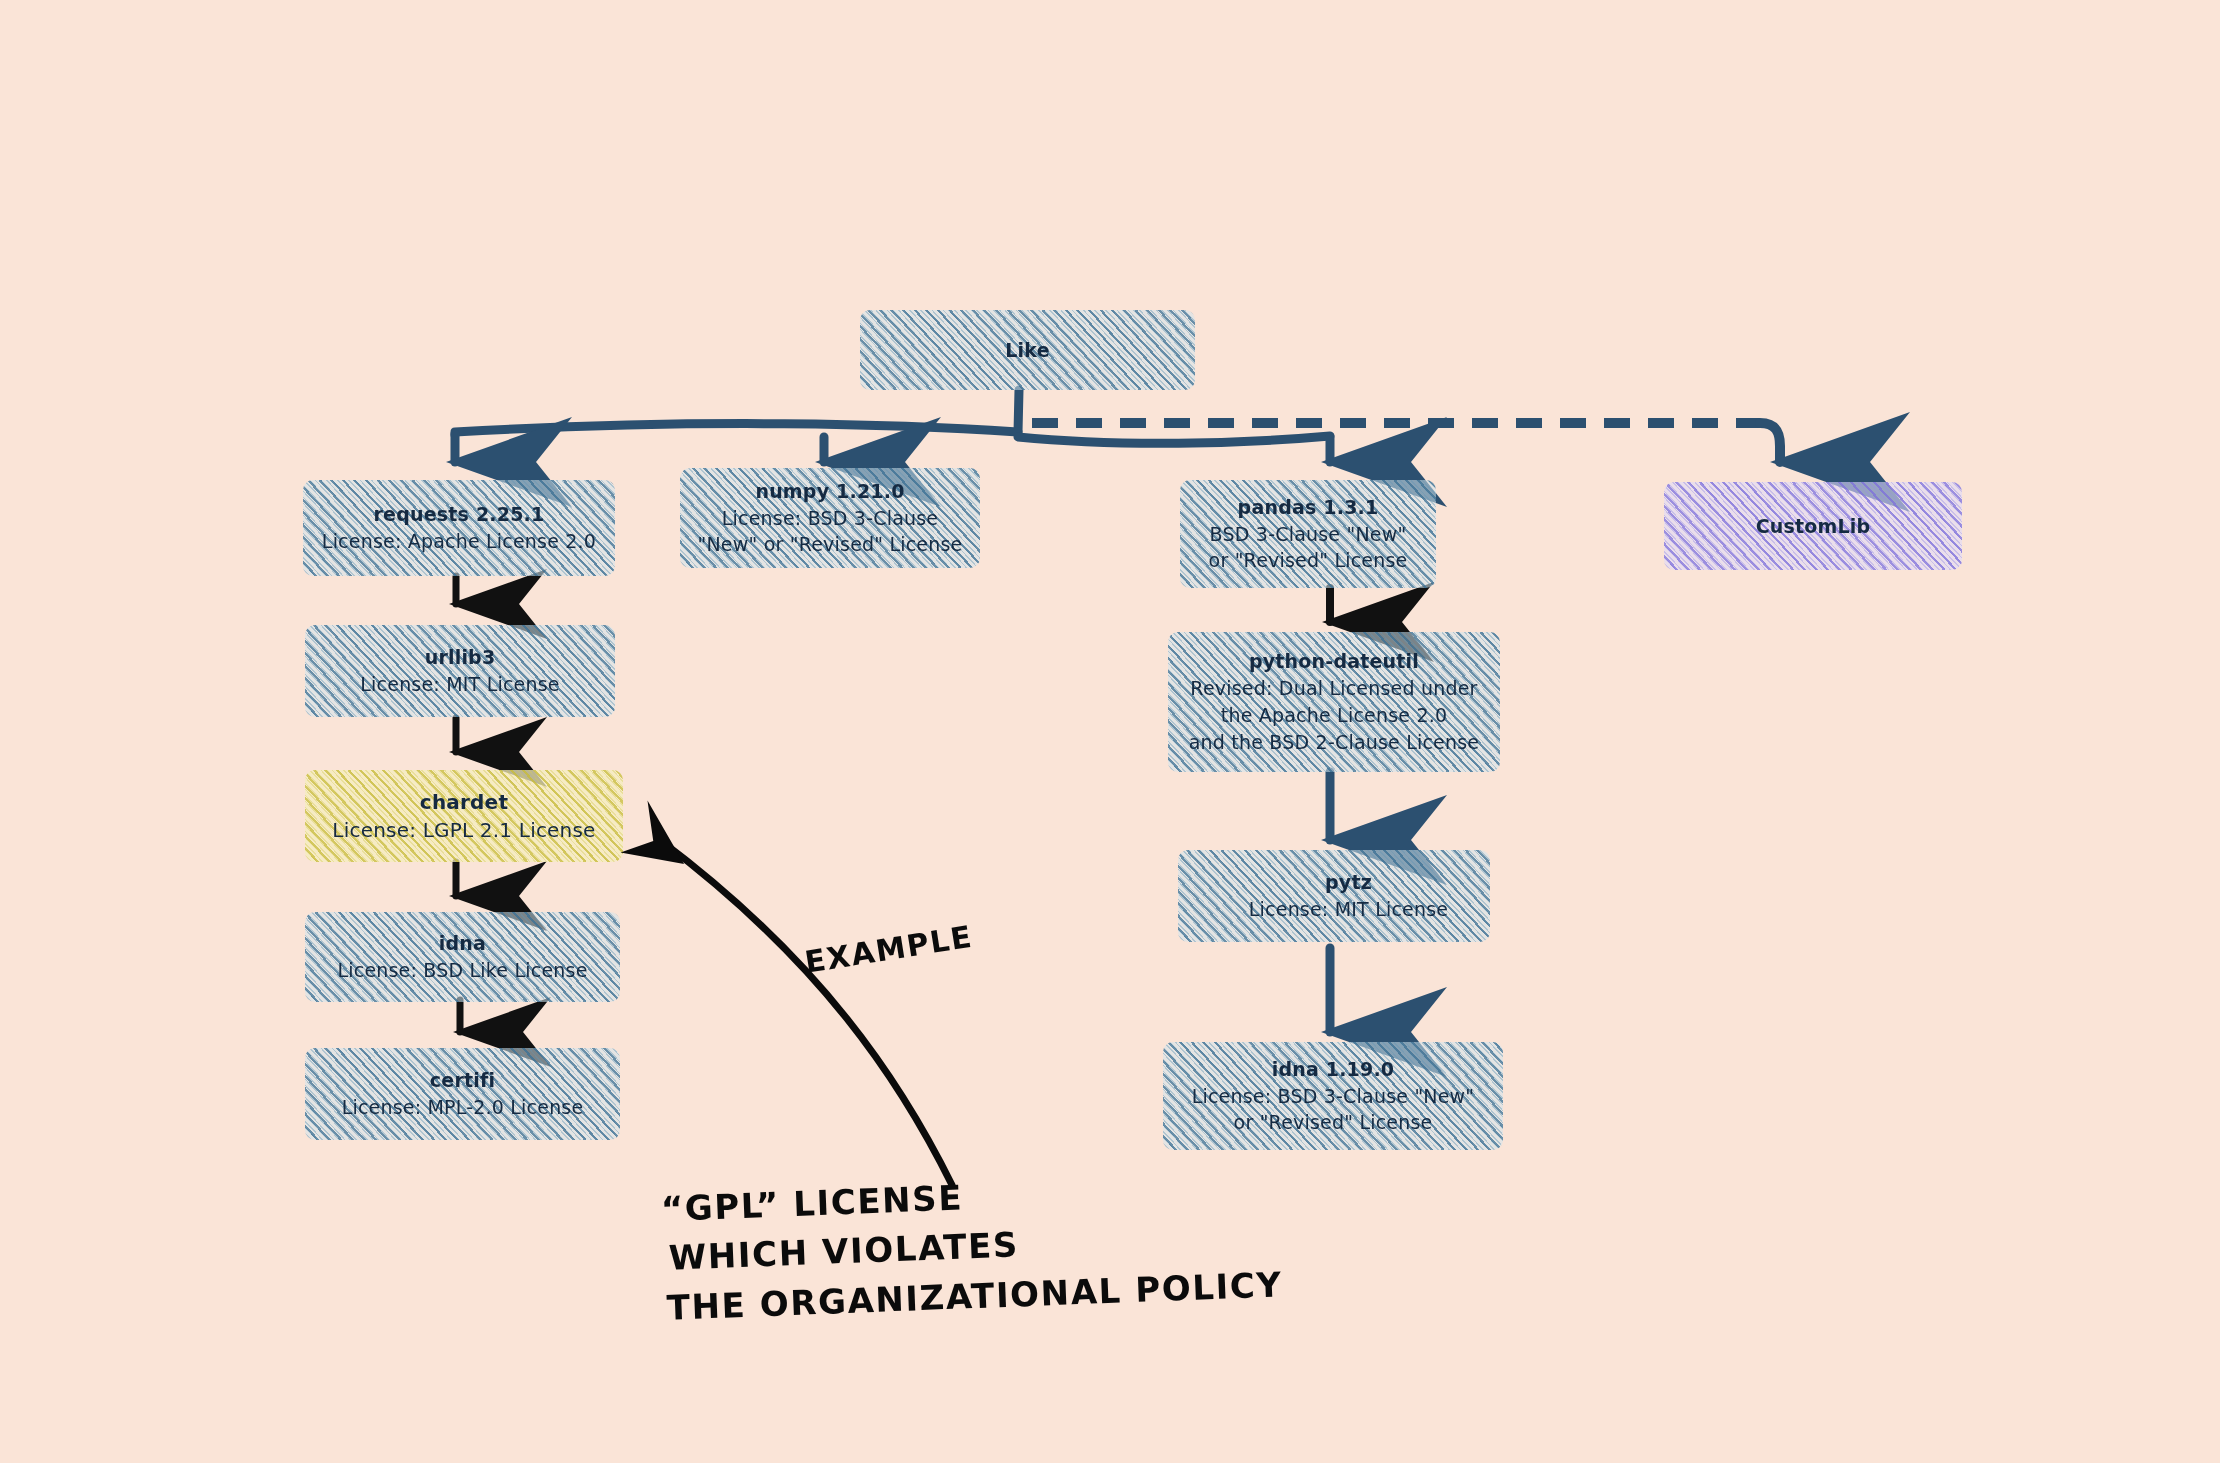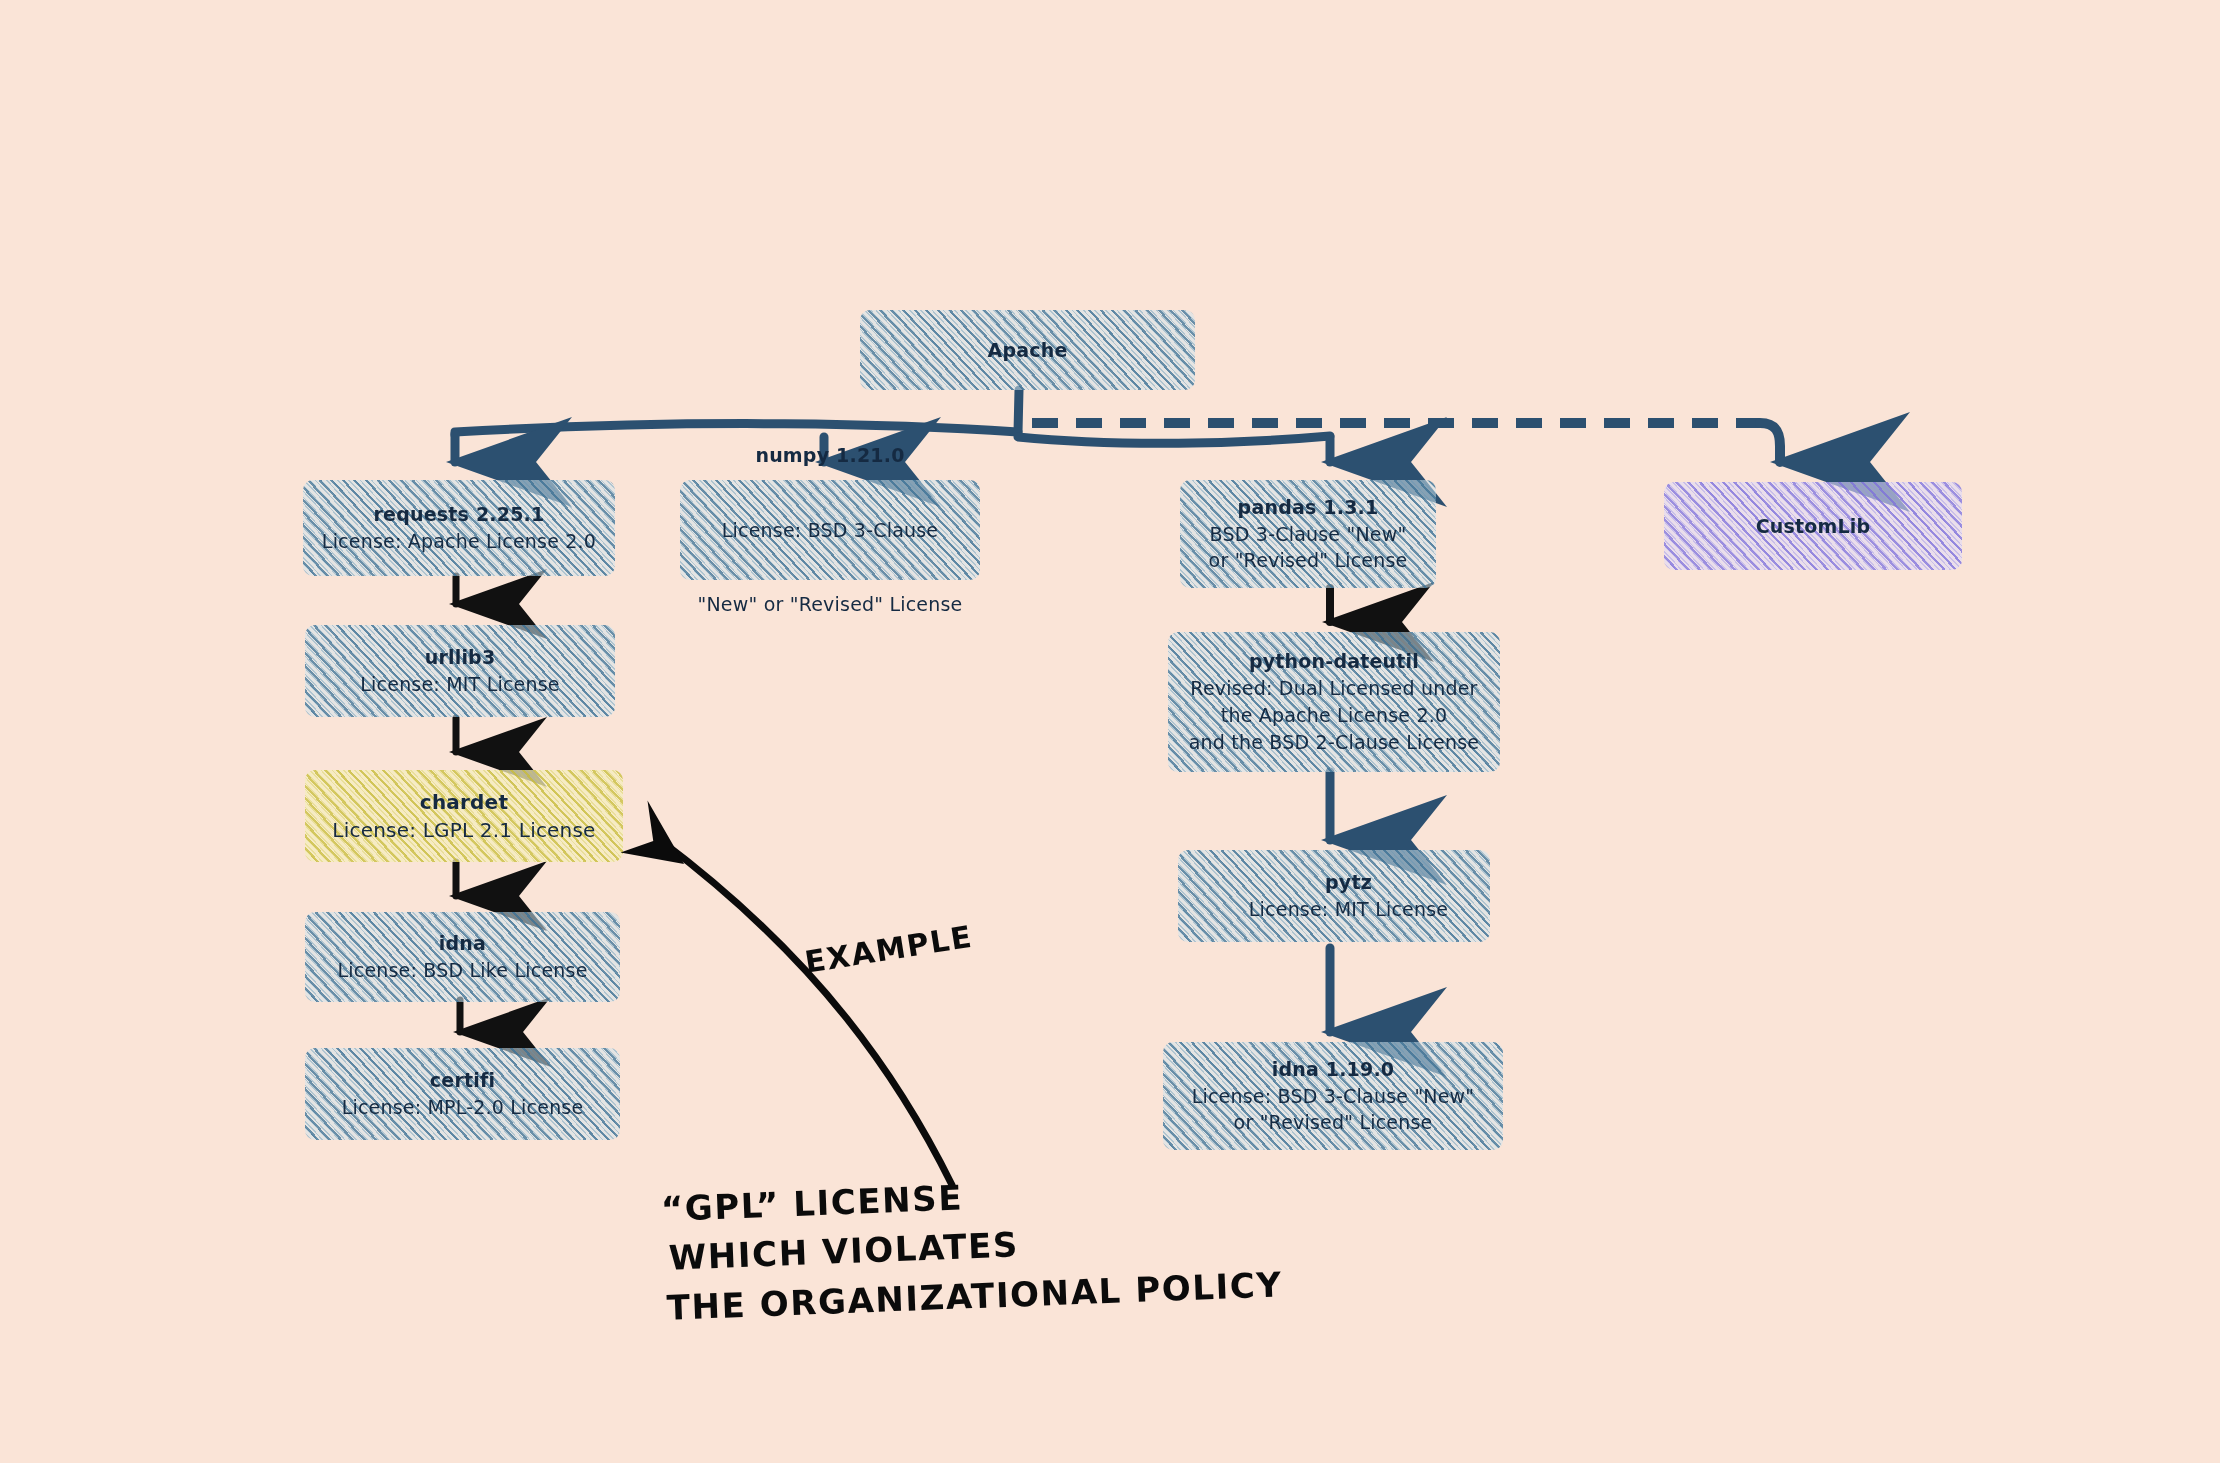--- a/index.html
+++ b/index.html
@@ -164,29 +164,29 @@
     <g fill="none" stroke="#111111" stroke-width="8" stroke-linecap="round">
       <path d="M1330 588 L1330 622" marker-end="url(#ah-black)"></path>
     </g>
     <g fill="none" stroke="#2c5070" stroke-width="9" stroke-linecap="round">
       <path d="M1330 772 L1330 840" marker-end="url(#ah-navy)"></path>
       <path d="M1330 948 L1330 1032" marker-end="url(#ah-navy)"></path>
     </g>
   </svg>
 
   <div class="node fill-blue" style="left:860px; top:310px; width:335px; height:80px; font-size:19px;">
-    <span class="ln title">Apache</span>
+    <span class="ln title">Like</span>
   </div>
 
   <div class="node fill-blue" style="left:303px; top:480px; width:312px; height:96px; font-size:19px;">
     <span class="ln title">requests 2.25.1</span>
     <span class="ln">License: Apache License 2.0</span>
   </div>
 
-  <div class="node fill-blue" style="left:680px; top:480px; width:300px; height:100px; font-size:19px;gap:48px;">
+  <div class="node fill-blue" style="left:680px; top:468px; width:300px; height:100px; font-size:19px;">
     <span class="ln title">numpy 1.21.0</span>
     <span class="ln">License: BSD 3-Clause</span>
     <span class="ln">"New" or "Revised" License</span>
   </div>
 
   <div class="node fill-blue" style="left:1180px; top:480px; width:256px; height:108px; font-size:19px;">
     <span class="ln title">pandas 1.3.1</span>
     <span class="ln">BSD 3-Clause "New"</span>
     <span class="ln">or "Revised" License</span>
   </div>

